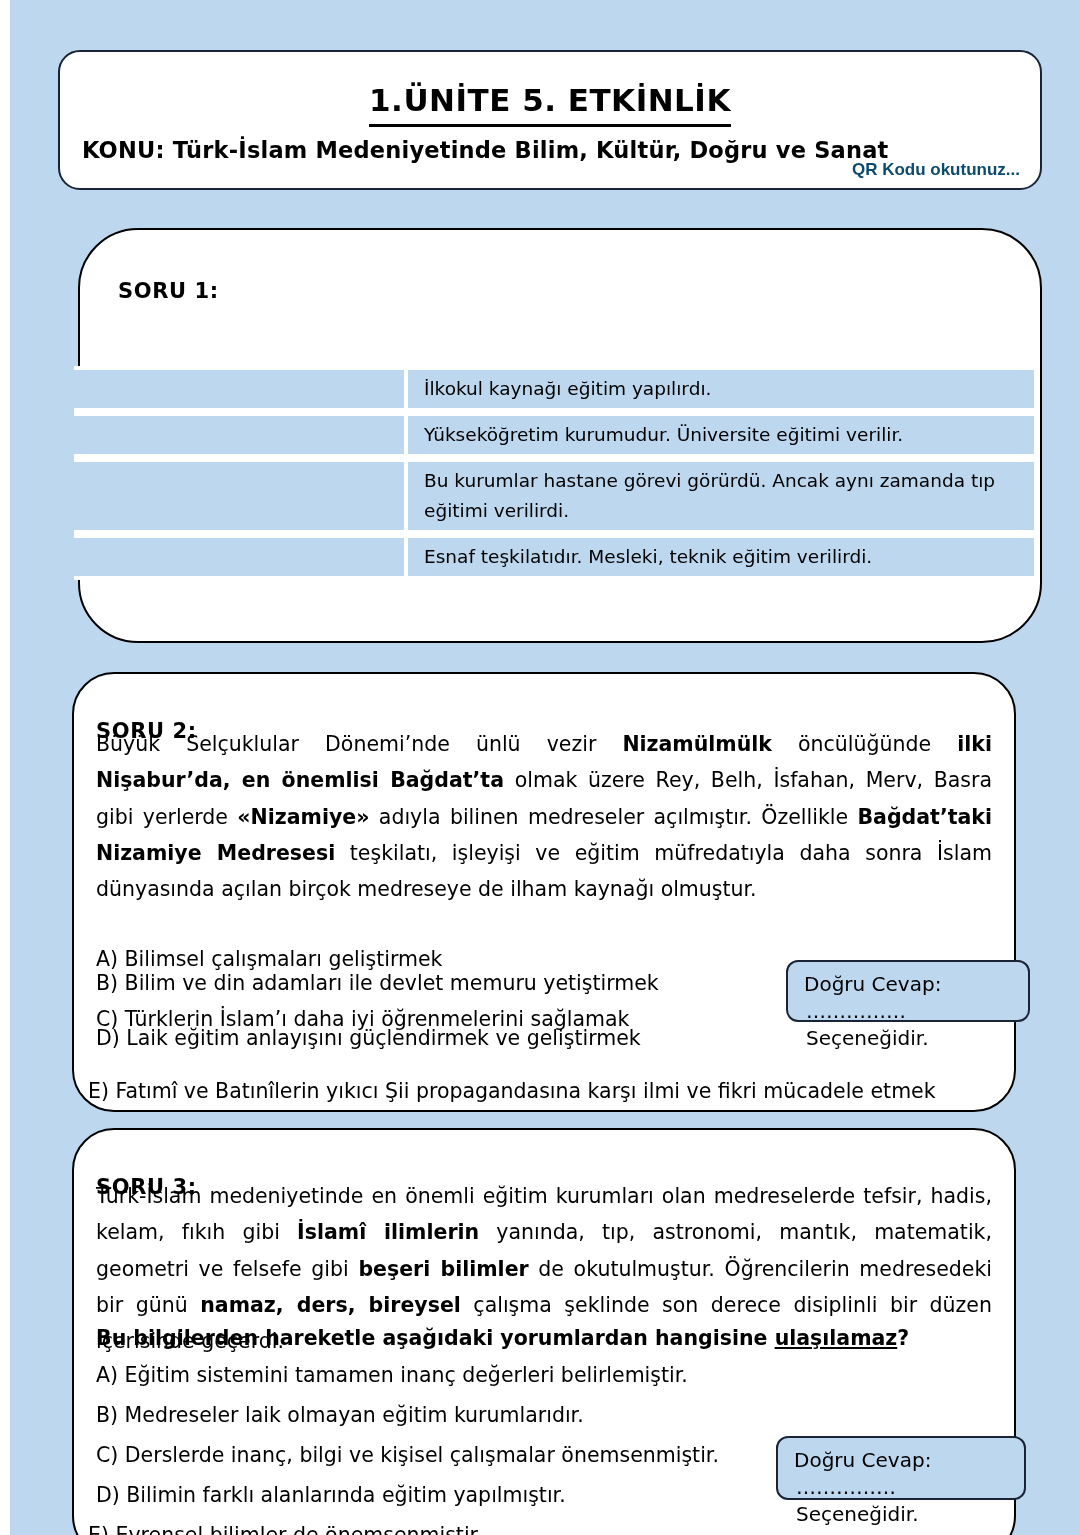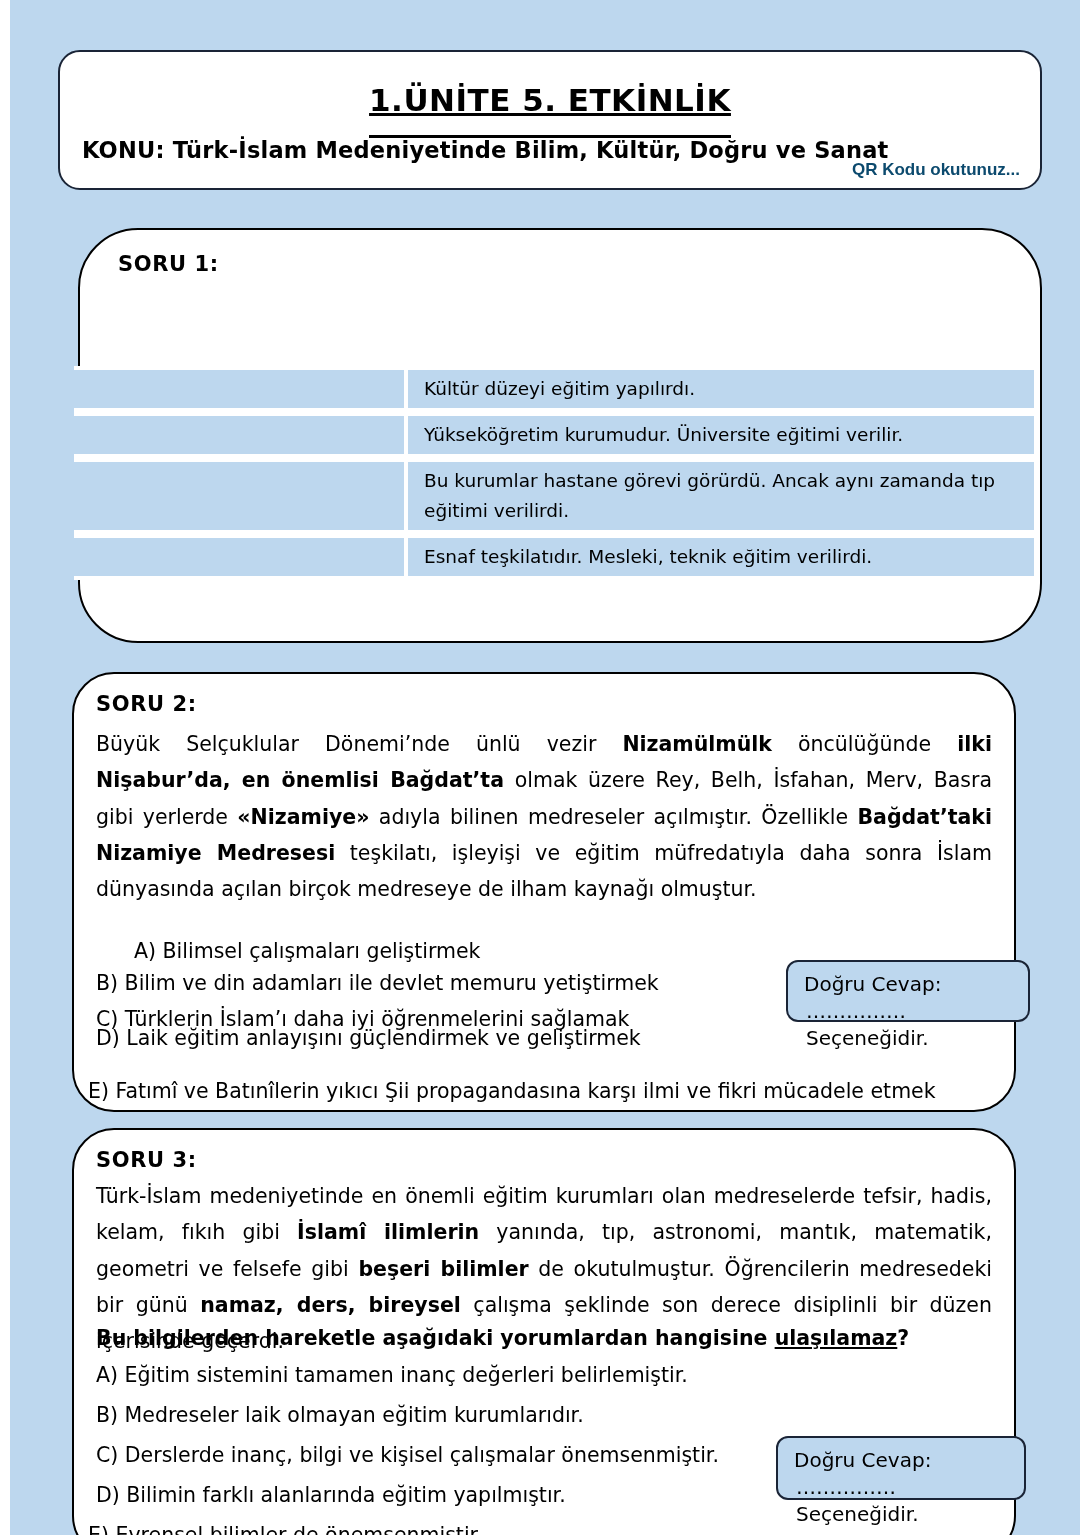--- a/index.html
+++ b/index.html
@@ -46,22 +46,21 @@
     left: 0; right: 0;
     top: 30px;
     text-align: center;
     font-size: 31px;
     font-weight: bold;
     color: #000;
     letter-spacing: 0.5px;
   }
   .header-title span {
     border-bottom: 3px solid #000;
-    padding-bottom: 17px;
-    text-decoration: underline;
+    padding-bottom: 6px;
   }
   .header-konu {
     position: absolute;
     left: 22px;
     top: 85px;
     font-size: 22.5px;
     font-weight: bold;
     color: #000;
     letter-spacing: 0.2px;
   }
@@ -103,20 +102,21 @@
     height: 430px;
     border-radius: 42px;
   }
 
   .soru-label {
     position: absolute;
     font-size: 21px;
     font-weight: bold;
     color: #000;
     letter-spacing: 0.6px;
+    margin-top: 27px;
   }
 
   
   .q1-label { left: 38px; top: 22px; }
   .q1-terms {
     position: absolute;
     left: 18px;
     top: 60px;
     font-size: 21px;
     color: #000;
@@ -239,21 +239,21 @@
     <div class="header-qr">QR Kodu okutunuz...</div>
   </div>
 
   <div class="card card-q1">
     <div class="soru-label q1-label">SORU 1:</div>
 
     <table class="match-table">
       <tbody>
         <tr class="row-h1">
           <td class="blank-cell"></td>
-          <td class="def-cell">Kültür düzeyi eğitim yapılırdı.</td>
+          <td class="def-cell">İlkokul kaynağı eğitim yapılırdı.</td>
         </tr>
         <tr class="row-h2">
           <td class="blank-cell"></td>
           <td class="def-cell">Yükseköğretim kurumudur. Üniversite eğitimi verilir.</td>
         </tr>
         <tr class="row-h4">
           <td class="blank-cell"></td>
           <td class="def-cell">Bu kurumlar hastane görevi görürdü. Ancak aynı zamanda tıp eğitimi verilirdi.</td>
         </tr>
         <tr class="row-h5">
@@ -264,21 +264,21 @@
     </table>
   </div>
 
   <div class="card card-q2">
     <div class="soru-label q-label-2">SORU 2:</div>
 
     <div class="passage" style="top:52px;">Büyük Selçuklular Dönemi’nde ünlü vezir <b>Nizamülmülk</b> öncülüğünde <b>ilki Nişabur’da, en önemlisi Bağdat’ta</b> olmak üzere Rey, Belh, İsfahan, Merv, Basra gibi yerlerde <b>«Nizamiye»</b> adıyla bilinen medreseler açılmıştır. Özellikle <b>Bağdat’taki Nizamiye Medresesi</b> teşkilatı, işleyişi ve eğitim müfredatıyla daha sonra İslam dünyasında açılan birçok medreseye de ilham kaynağı olmuştur.</div>
 
 
     <div class="options" style="top:263px;">
-      <div class="option" style="position:absolute; left:0; top:4px;margin-left:38px;">A) Bilimsel çalışmaları geliştirmek</div>
+      <div class="option" style="position:absolute; left:0; top:12px;">A) Bilimsel çalışmaları geliştirmek</div>
       <div class="option" style="position:absolute; left:0; top:36px;">B) Bilim ve din adamları ile devlet memuru yetiştirmek</div>
       <div class="option" style="position:absolute; left:0; top:72px;">C) Türklerin İslam’ı daha iyi öğrenmelerini sağlamak</div>
       <div class="option" style="position:absolute; left:0; top:91px;">D)  Laik eğitim anlayışını güçlendirmek ve geliştirmek</div>
       <div class="option" style="position:absolute; left:-8px; top:144px;">E) Fatımî ve Batınîlerin yıkıcı Şii propagandasına karşı ilmi ve fikri mücadele etmek</div>
     </div>
 
     <div class="answer-box answer-box-q2">
       <div>Doğru Cevap:</div>
       <div class="line2">…………… Seçeneğidir.</div>
     </div>

